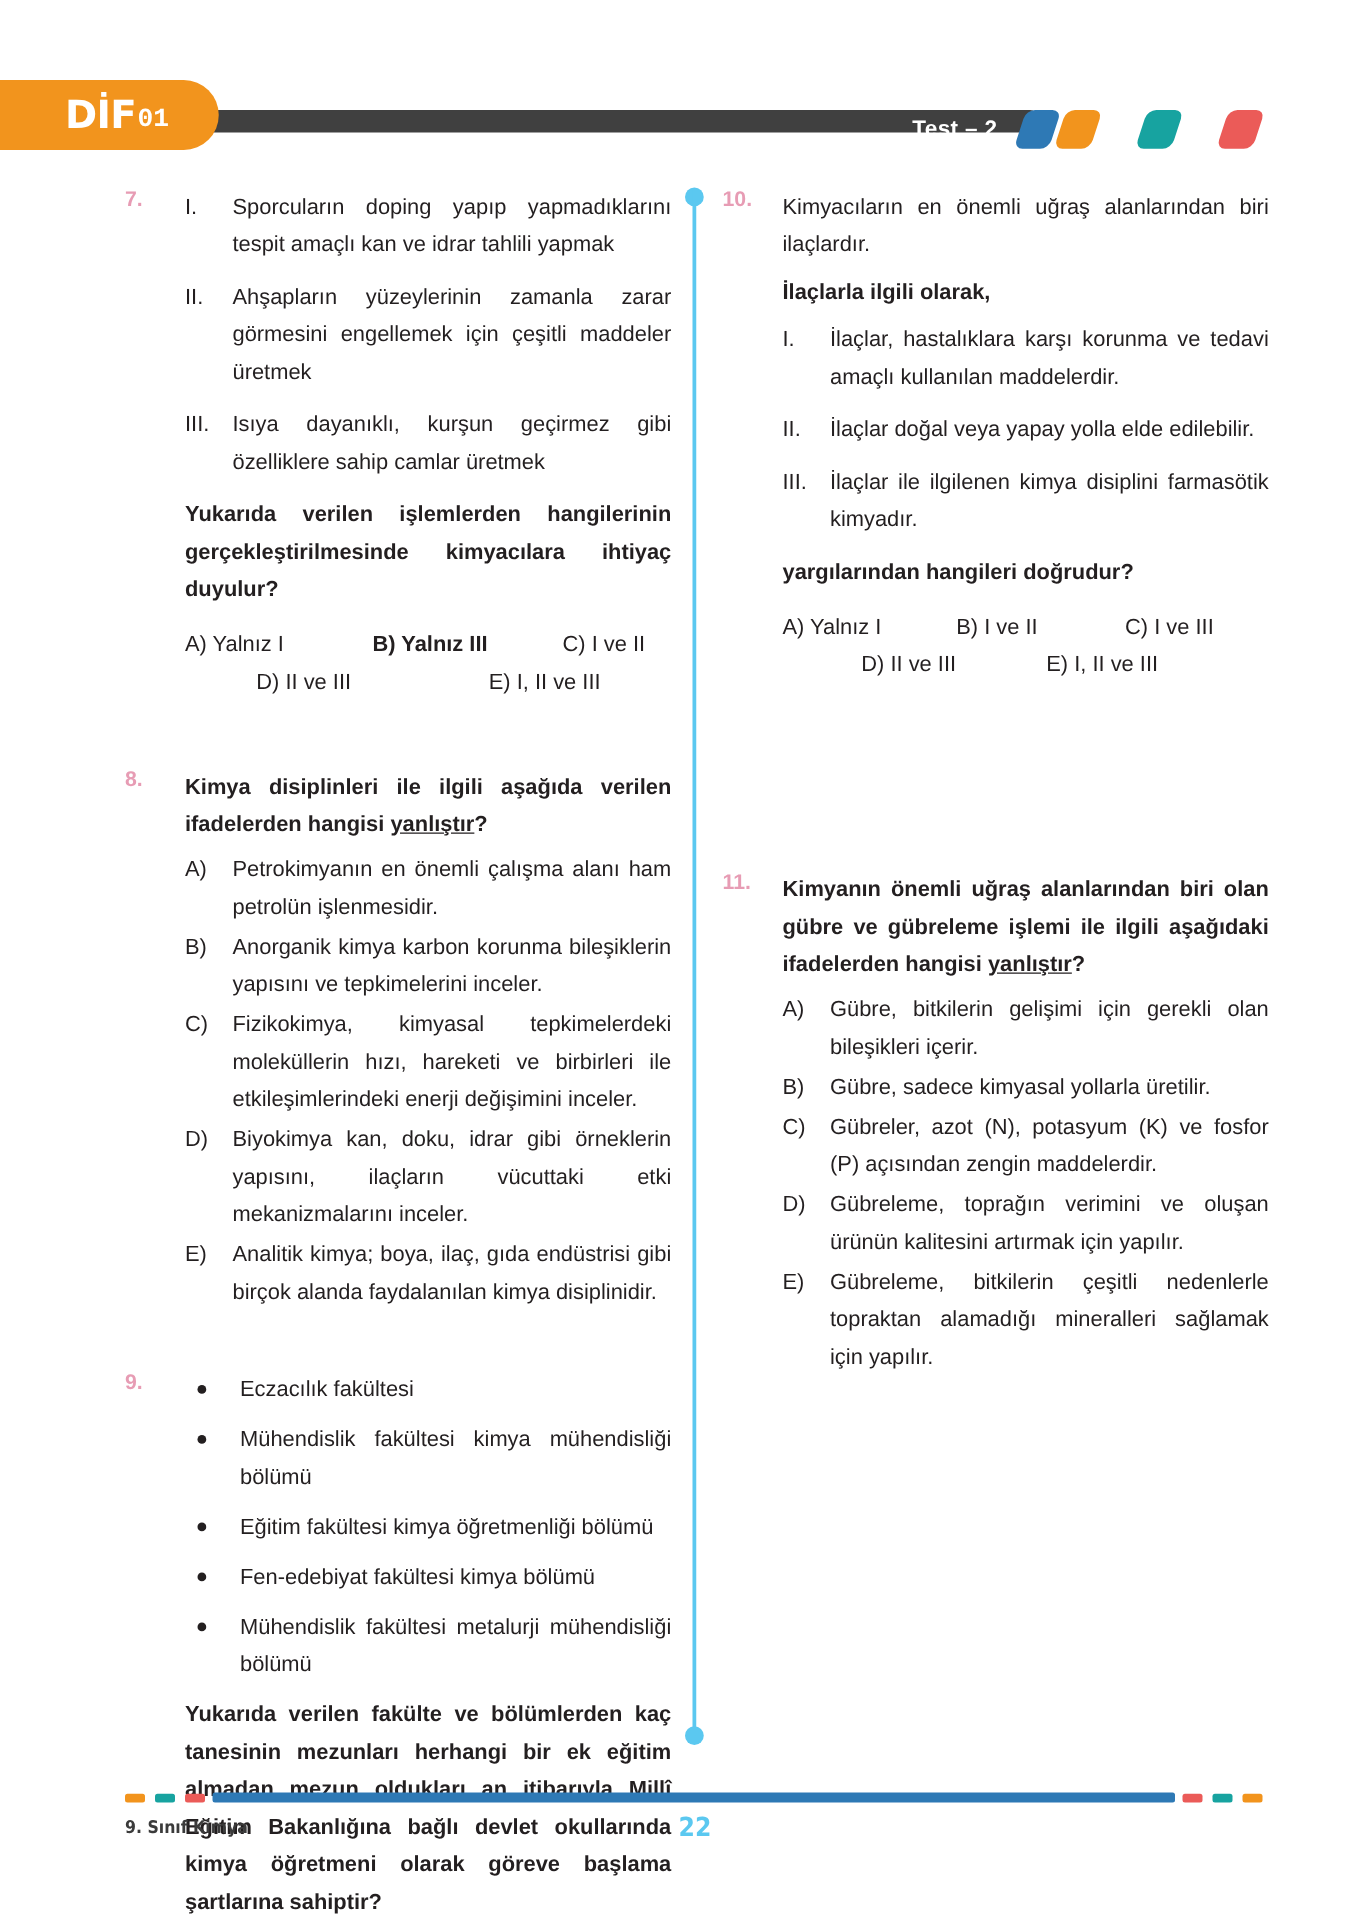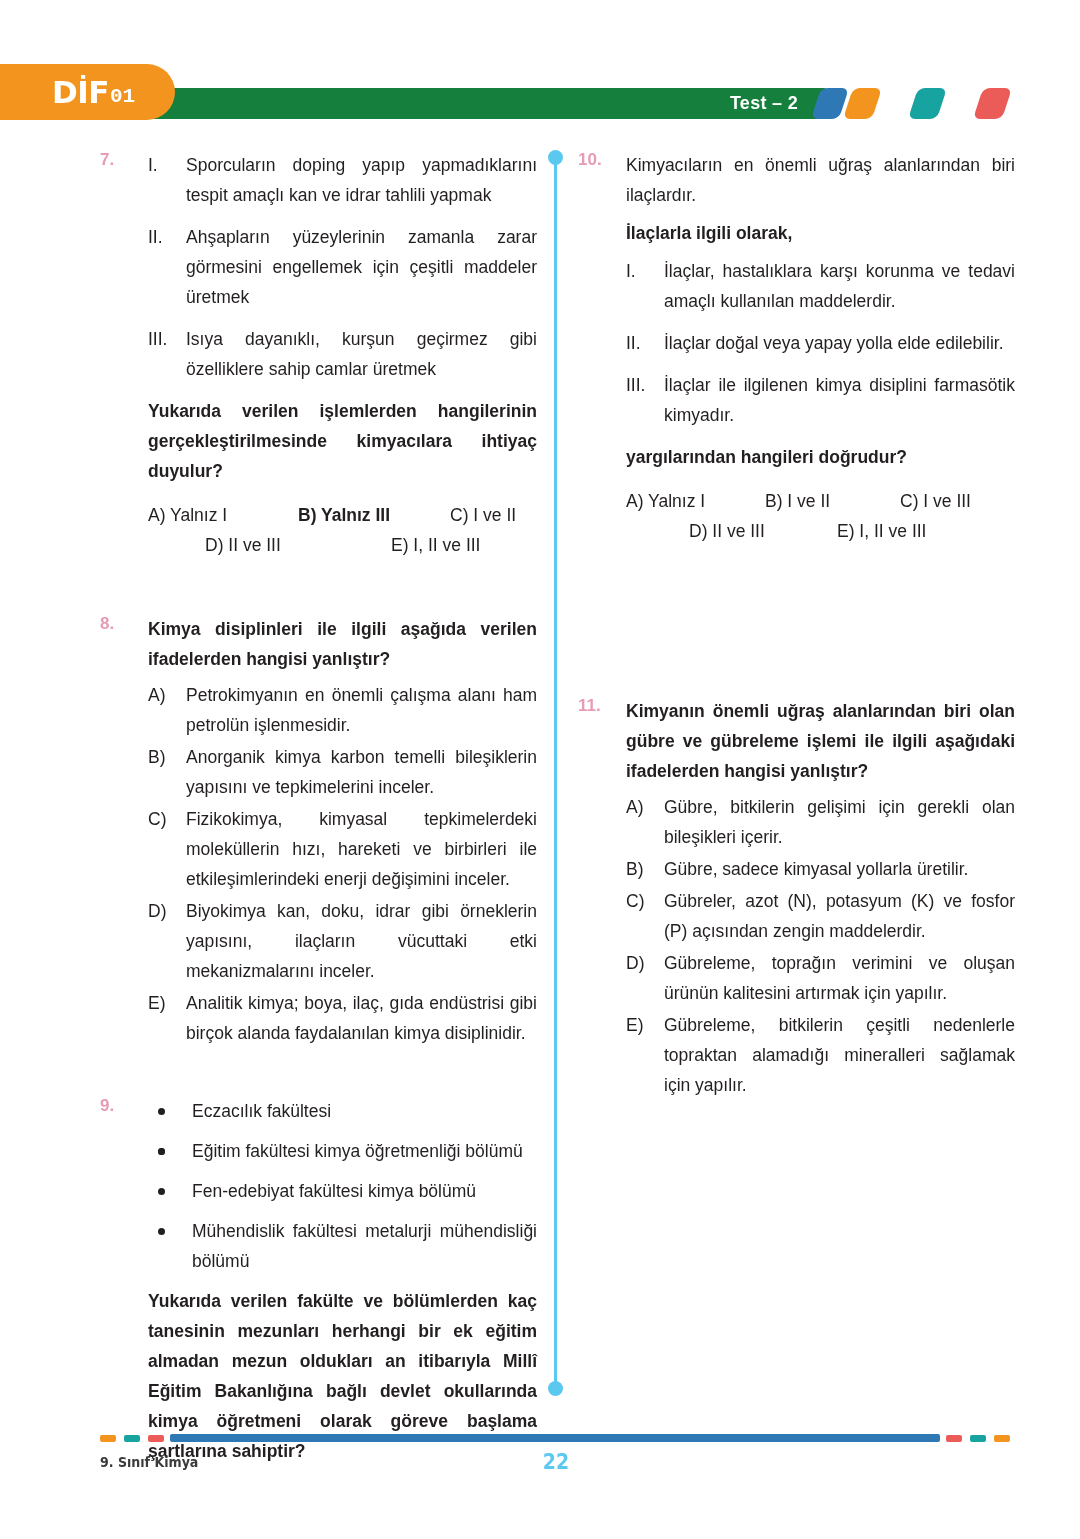--- a/index.html
+++ b/index.html
@@ -39,22 +39,22 @@
     font-weight:bold;
     font-size:21px;
     line-height:1;
     margin-left:1px;
     position:relative; top:4px;
     font-family:Liberation Mono, monospace;
   }
 
   .blue-bar {
     position:absolute; left:120px; top:24px;
-    width:710px; height:31px;
-    background:#15803d;
+    width:710px; height:18px;
+    background:#404040;
     border-radius:6px;
     z-index:2;
   }
   .blue-bar::after{
     content:""; position:absolute; right:-14px; top:0;
     width:28px; height:31px;
     background:#2E79B5;
     border-radius:7px;
     transform:skewX(-18deg);
   }
@@ -88,21 +88,21 @@
     position:absolute; left:0; top:0;
     width:38px; text-align:left;
     color:#E79CB4; font-weight:bold; font-size:17px;
   }
   .q-body { margin-left:48px; }
 
   .q-text, .opt-text, .roman-text, .bullet-text {
     font-size:17.5px; line-height:30px;
     text-align:justify;
   }
-  .ul { }
+  .ul { text-decoration:underline; }
 
   
   .roman-row { position:relative; padding-left:38px; margin-bottom:12px; }
   .roman-lbl { position:absolute; left:0; top:0; font-size:17.5px; line-height:30px; }
 
   
   .bullet-row { position:relative; padding-left:44px; margin-bottom:10px; }
   .bullet-dot {
     position:absolute; left:10px; top:12px;
     width:7px; height:7px; border-radius:50%; background:#231f20;
@@ -206,21 +206,21 @@
         <div class="stem">
           <span>Kimya disiplinleri ile ilgili aşağıda verilen ifadelerden hangisi </span><span class="ul">yanlıştır</span><span>?</span>
         </div>
         <div style="margin-top:6px;">
           <div class="opt-row">
             <span class="opt-lbl">A)</span>
             <div class="opt-text">Petrokimyanın en önemli çalışma alanı ham petrolün işlenmesidir.</div>
           </div>
           <div class="opt-row">
             <span class="opt-lbl">B)</span>
-            <div class="opt-text">Anorganik kimya karbon temelli bileşiklerin yapısını ve tepkimelerini inceler.</div>
+            <div class="opt-text">Anorganik kimya karbon korunma bileşiklerin yapısını ve tepkimelerini inceler.</div>
           </div>
           <div class="opt-row">
             <span class="opt-lbl">C)</span>
             <div class="opt-text">Fizikokimya, kimyasal tepkimelerdeki moleküllerin hızı, hareketi ve birbirleri ile etkileşimlerindeki enerji değişimini inceler.</div>
           </div>
           <div class="opt-row">
             <span class="opt-lbl">D)</span>
             <div class="opt-text">Biyokimya kan, doku, idrar gibi örneklerin yapısını, ilaçların vücuttaki etki mekanizmalarını inceler.</div>
           </div>
           <div class="opt-row">
@@ -233,20 +233,21 @@
 
     <div class="q">
       <div class="q-num">9.</div>
       <div class="q-body">
         <div class="bullet-row">
           <span class="bullet-dot"></span>
           <div class="bullet-text">Eczacılık fakültesi</div>
         </div>
         <div class="bullet-row">
           <span class="bullet-dot"></span>
+          <div class="bullet-text">Mühendislik fakültesi kimya mühendisliği bölümü</div>
         </div>
         <div class="bullet-row">
           <span class="bullet-dot"></span>
           <div class="bullet-text">Eğitim fakültesi kimya öğretmenliği bölümü</div>
         </div>
         <div class="bullet-row">
           <span class="bullet-dot"></span>
           <div class="bullet-text">Fen-edebiyat fakültesi kimya bölümü</div>
         </div>
         <div class="bullet-row">

